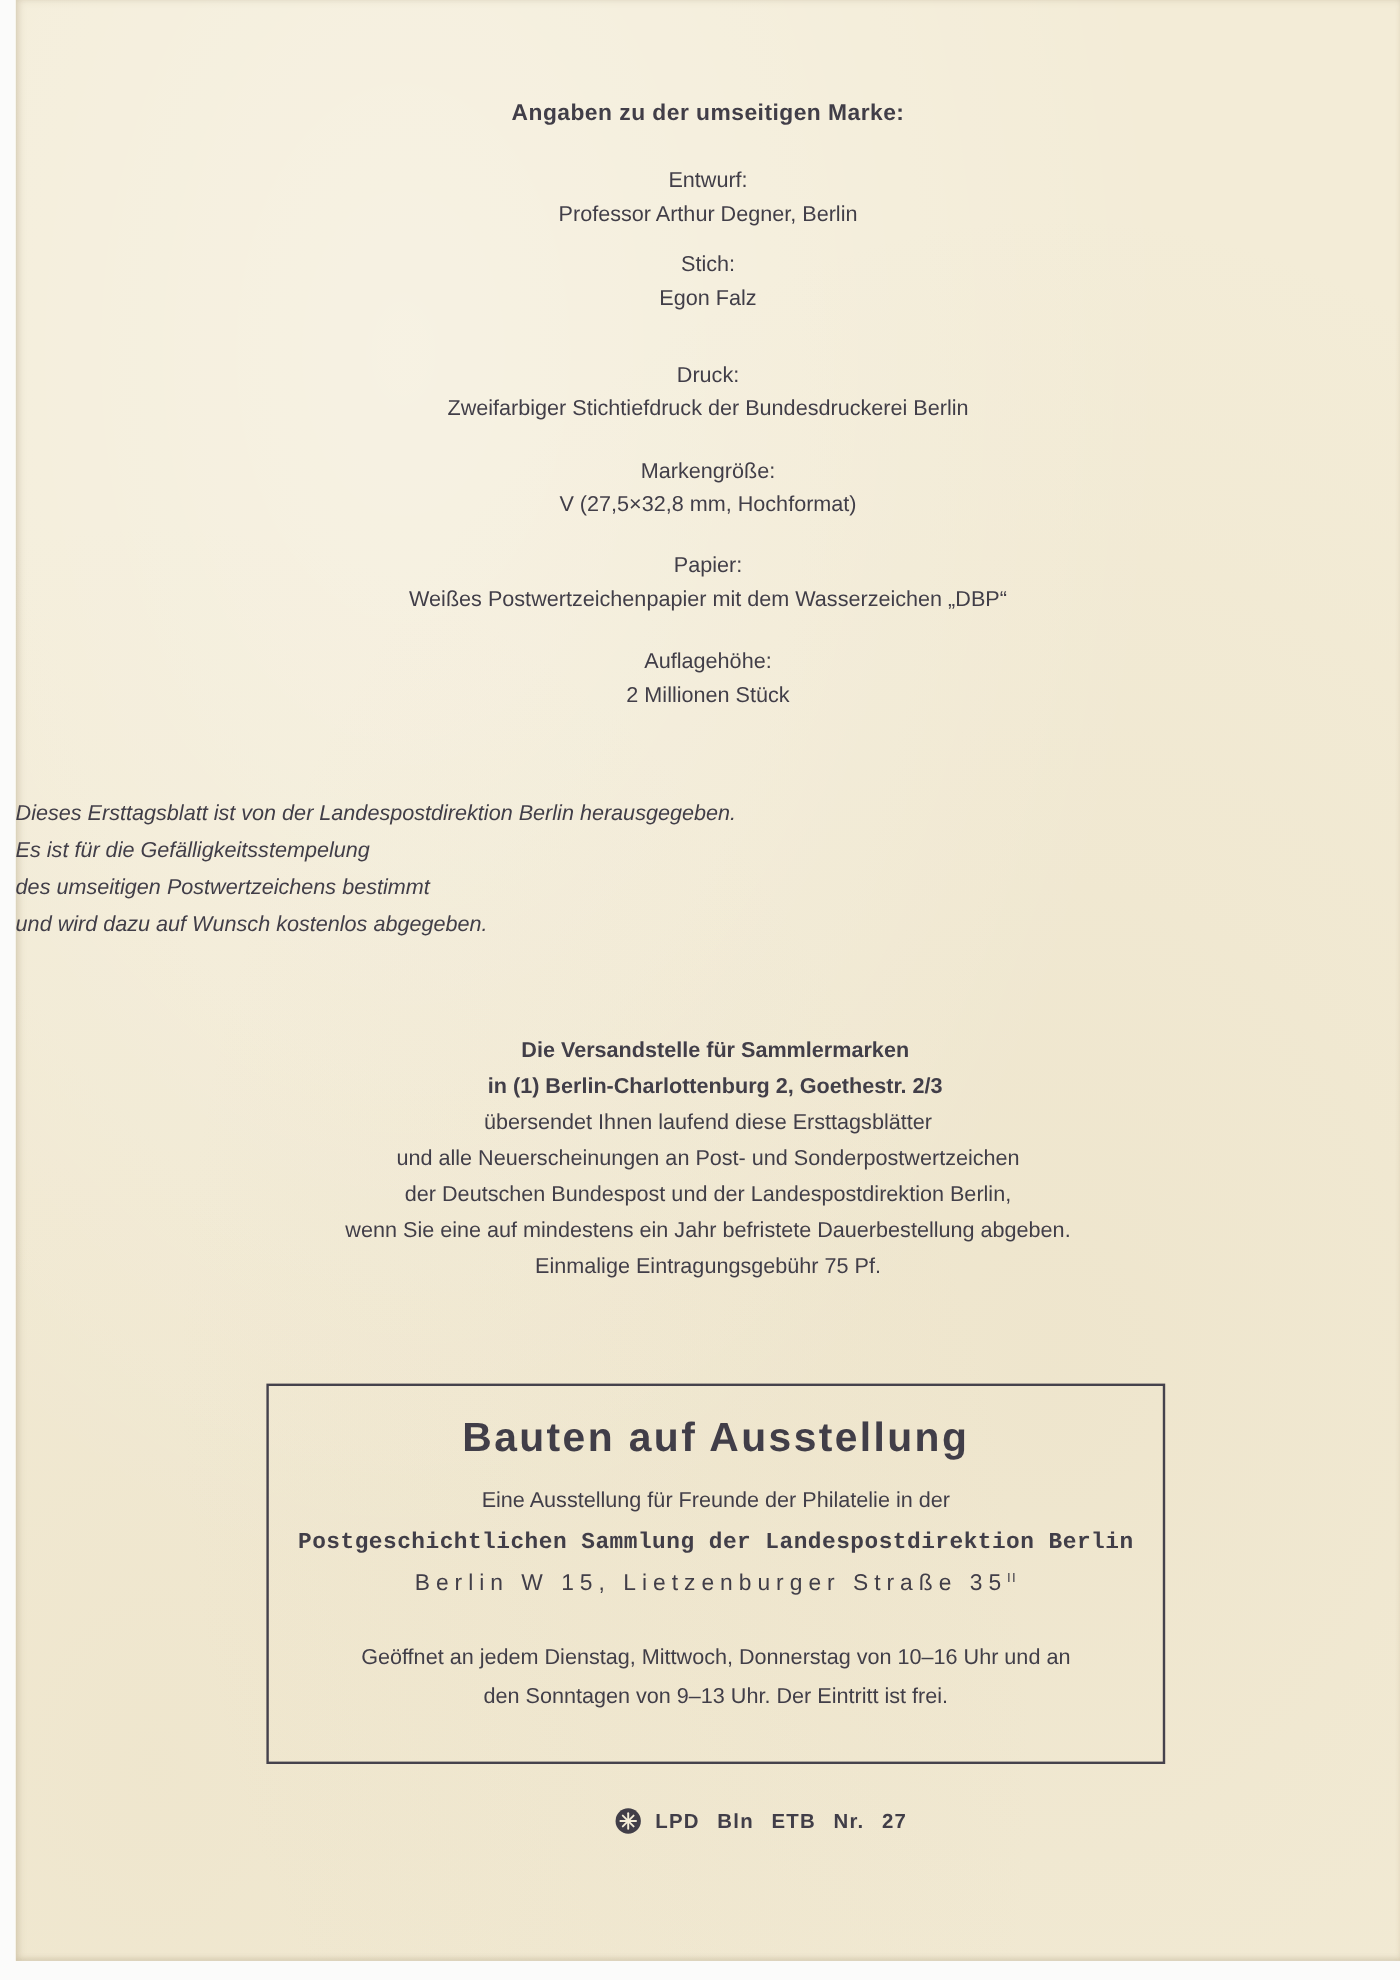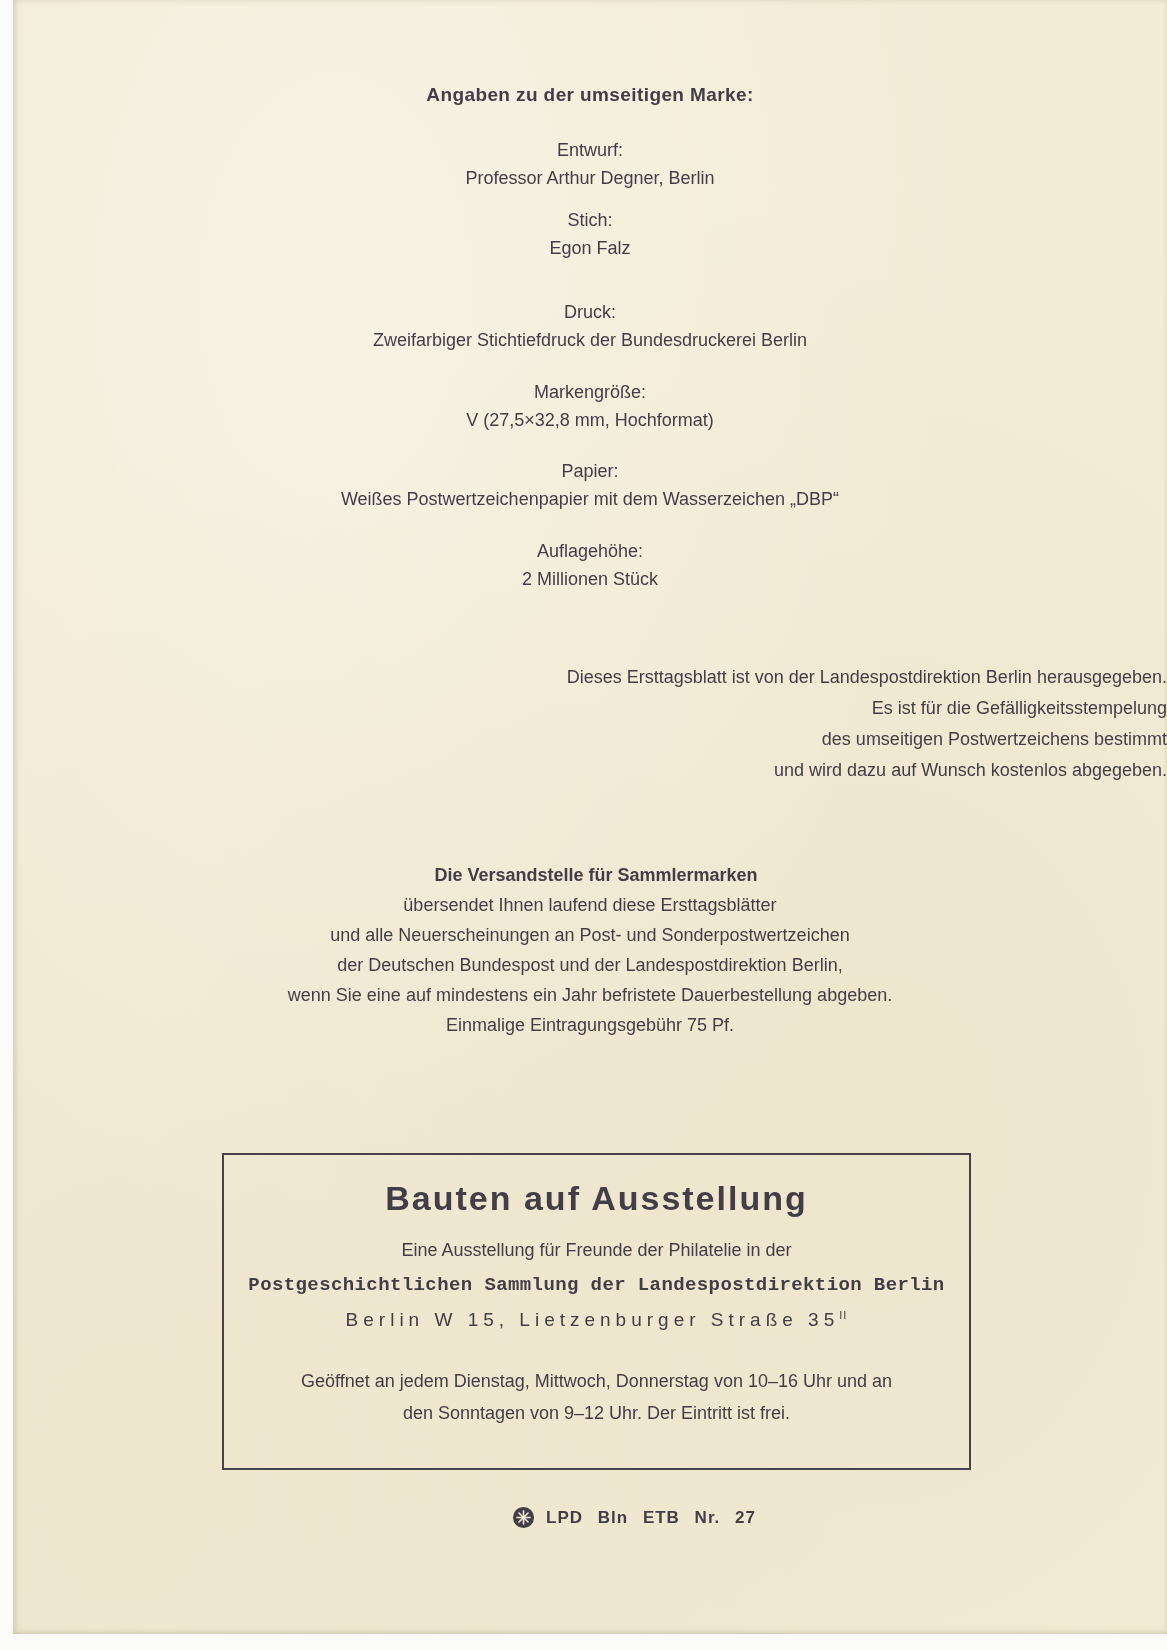--- a/index.html
+++ b/index.html
@@ -18,21 +18,21 @@
       radial-gradient(ellipse at 28% 18%, rgba(255,255,255,0.30), transparent 55%),
       radial-gradient(ellipse at 75% 70%, rgba(216,198,158,0.18), transparent 60%),
       radial-gradient(ellipse at 10% 90%, rgba(222,206,168,0.20), transparent 50%);
     box-shadow:inset 3px 0 6px rgba(160,145,110,0.25), inset 0 -2px 4px rgba(160,145,110,0.2);
     color:#413e48;
   }
   .center{width:100%;text-align:center;position:absolute;}
   .title-line{font-size:19px;font-weight:700;letter-spacing:0.4px;}
   .spec{position:absolute;width:100%;text-align:center;font-size:18px;line-height:28px;}
   .spec .spec-label{}
-  .notice{position:absolute;width:100%;text-align:right;font-size:18px;line-height:31px;}
+  .notice{position:absolute;width:100%;text-align:left;font-style:italic;font-size:18px;line-height:31px;}
   .versand{position:absolute;width:100%;text-align:center;font-size:18px;line-height:30px;}
   .versand .b{font-weight:700;padding-left:12px;}
   .exhibit-box{
     position:absolute;left:209px;top:1153px;width:749px;height:317px;
     border:2px solid #45424c;text-align:center;box-sizing:border-box;
   }
   .exhibit-title{margin-top:24px;font-size:34px;font-weight:700;letter-spacing:2px;}
   .exhibit-subtitle{margin-top:22px;font-size:18px;}
   .exhibit-collection{margin-top:13px;font-size:19px;font-weight:700;letter-spacing:0.4px;font-family:Liberation Mono, monospace;}
   .exhibit-address{margin-top:13px;font-size:19px;letter-spacing:5px;}
@@ -85,34 +85,35 @@
 
   <div class="notice" style="top:662px">
     <div>Dieses Ersttagsblatt ist von der Landespostdirektion Berlin herausgegeben.</div>
     <div>Es ist für die Gefälligkeitsstempelung</div>
     <div>des umseitigen Postwertzeichens bestimmt</div>
     <div>und wird dazu auf Wunsch kostenlos abgegeben.</div>
   </div>
 
   <div class="versand" style="top:860px">
     <div class="b">Die Versandstelle für Sammlermarken</div>
+    <div class="b">in (1) Berlin-Charlottenburg 2, Goethestr. 2/3</div>
     <div>übersendet Ihnen laufend diese Ersttagsblätter</div>
     <div>und alle Neuerscheinungen an Post- und Sonderpostwertzeichen</div>
     <div>der Deutschen Bundespost und der Landespostdirektion Berlin,</div>
     <div>wenn Sie eine auf mindestens ein Jahr befristete Dauerbestellung abgeben.</div>
     <div>Einmalige Eintragungsgebühr 75 Pf.</div>
   </div>
 
   <div class="exhibit-box">
     <div class="exhibit-title">Bauten auf Ausstellung</div>
     <div class="exhibit-subtitle">Eine Ausstellung für Freunde der Philatelie in der</div>
     <div class="exhibit-collection">Postgeschichtlichen Sammlung der Landespostdirektion Berlin</div>
     <div class="exhibit-address"><span>Berlin W 15, Lietzenburger Straße 35</span><sup>II</sup></div>
     <div class="exhibit-hours1">Geöffnet an jedem Dienstag, Mittwoch, Donnerstag von 10–16 Uhr und an</div>
-    <div class="exhibit-hours2">den Sonntagen von 9–12 Uhr. Der Eintritt ist frei.</div>
+    <div class="exhibit-hours2">den Sonntagen von 9–13 Uhr. Der Eintritt ist frei.</div>
   </div>
 
   <div class="footer">
     <svg class="emblem" viewBox="0 0 24 24" aria-hidden="true">
       <circle cx="12" cy="12" r="11" fill="#413e48"></circle>
       <g stroke="#f3ecd7" stroke-width="1.7" stroke-linecap="round">
         <line x1="12" y1="5.2" x2="12" y2="18.8"></line>
         <line x1="5.2" y1="12" x2="18.8" y2="12"></line>
         <line x1="7.3" y1="7.3" x2="16.7" y2="16.7"></line>
         <line x1="16.7" y1="7.3" x2="7.3" y2="16.7"></line>

